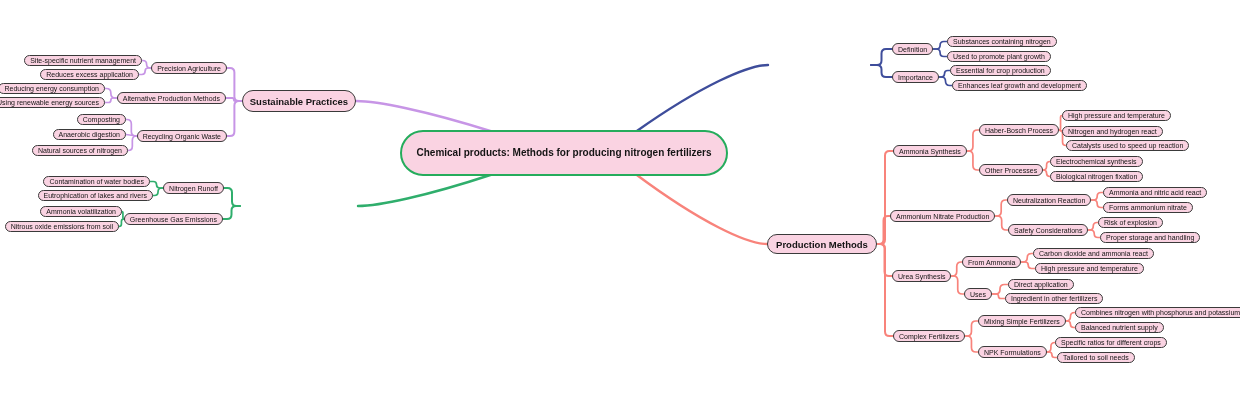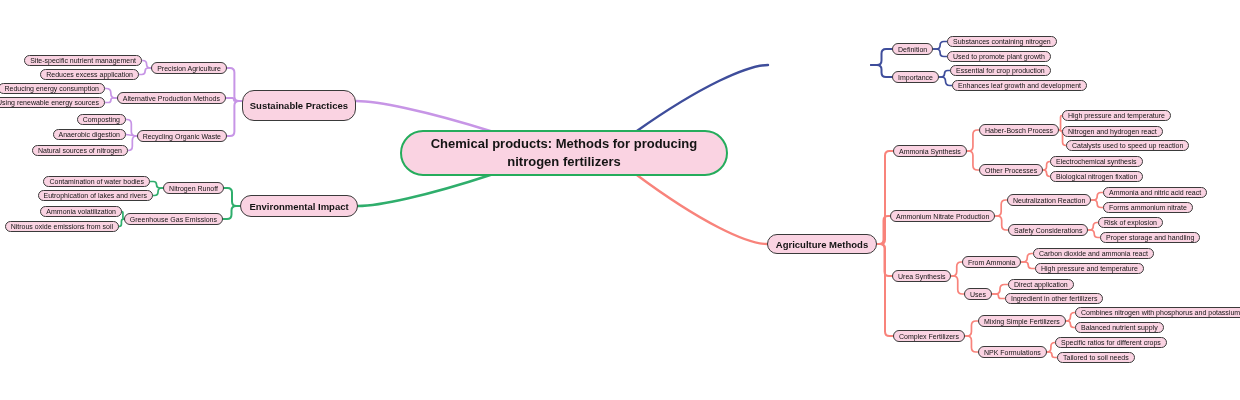--- a/index.html
+++ b/index.html
@@ -9,21 +9,21 @@
   }
   #edges{position:absolute;left:0;top:0;z-index:1;}
   .node{
     position:absolute;z-index:2;box-sizing:border-box;
     display:flex;align-items:center;justify-content:center;
     white-space:nowrap;color:#141414;border-style:solid;
   }
   .small{font-size:7px;padding:0 5px;border-width:1.3px;border-radius:8px;font-weight:normal;}
   .topic{font-size:9.5px;font-weight:bold;padding:0 7px;border-width:1.8px;border-radius:12px;}
   .central{
-    font-size:13px;font-weight:bold;border-width:2.3px;border-radius:23px;
+    font-size:10px;font-weight:bold;border-width:2.3px;border-radius:23px;
     white-space:normal;text-align:center;line-height:1.35;padding:2px 12px;
   }
 </style>
 </head>
 <body>
 
 <div id="canvas">
   <svg id="edges" width="1240" height="400" viewBox="0 0 1240 400">
       <path d="M 636.16 131.5 C 702.0799999999999 84.95, 748.2239999999999 65, 768 65" fill="none" stroke="#3E4D9B" stroke-width="2.4" stroke-linecap="round"></path>
       <path d="M 871 65 L 877 65 Q 881.5 65 881.5 60.5 L 881.5 53.5 Q 881.5 49 886 49 L 892 49" fill="none" stroke="#3E4D9B" stroke-width="2" stroke-linecap="round"></path>
@@ -81,21 +81,21 @@
       <path d="M 123.84375 219 L 123.84375 219 Q 122.921875 219 122.921875 218.078125 L 122.921875 212.421875 Q 122.921875 211.5 122 211.5 L 122 211.5" fill="none" stroke="#2FAE6C" stroke-width="1.7" stroke-linecap="round"></path>
       <path d="M 123.84375 219 L 123.84375 219 Q 121.421875 219 121.421875 221.421875 L 121.421875 224.078125 Q 121.421875 226.5 119 226.5 L 119 226.5" fill="none" stroke="#2FAE6C" stroke-width="1.7" stroke-linecap="round"></path>
     </svg>
 <div class="node central" style="top: 130px; height: 46px; left: 400px; width: 328px; background: rgb(250, 211, 226); border-color: rgb(37, 172, 92); color: rgb(20, 20, 20);">Chemical products: Methods for producing nitrogen fertilizers</div>
     <div class="node small" style="top: 43px; height: 12px; left: 892px; background: rgb(250, 211, 226); border-color: rgb(58, 58, 58); color: rgb(20, 20, 20);">Definition</div>
     <div class="node small" style="top: 36px; height: 11px; left: 947px; background: rgb(250, 211, 226); border-color: rgb(58, 58, 58); color: rgb(20, 20, 20);">Substances containing nitrogen</div>
     <div class="node small" style="top: 51px; height: 11px; left: 947px; background: rgb(250, 211, 226); border-color: rgb(58, 58, 58); color: rgb(20, 20, 20);">Used to promote plant growth</div>
     <div class="node small" style="top: 71px; height: 12px; left: 892px; background: rgb(250, 211, 226); border-color: rgb(58, 58, 58); color: rgb(20, 20, 20);">Importance</div>
     <div class="node small" style="top: 65px; height: 11px; left: 950px; background: rgb(250, 211, 226); border-color: rgb(58, 58, 58); color: rgb(20, 20, 20);">Essential for crop production</div>
     <div class="node small" style="top: 80px; height: 11px; left: 952px; background: rgb(250, 211, 226); border-color: rgb(58, 58, 58); color: rgb(20, 20, 20);">Enhances leaf growth and development</div>
-    <div class="node topic" style="top: 234px; height: 20px; left: 767px; min-width: 110px; background: rgb(250, 211, 226); border-color: rgb(58, 58, 58); color: rgb(20, 20, 20);">Agriculture Methods</div>
+    <div class="node topic" style="top: 234px; height: 20px; left: 767px; min-width: 110px; background: rgb(250, 211, 226); border-color: rgb(58, 58, 58); color: rgb(20, 20, 20);">Production Methods</div>
     <div class="node small" style="top: 145px; height: 12px; left: 893px; background: rgb(250, 211, 226); border-color: rgb(58, 58, 58); color: rgb(20, 20, 20);">Ammonia Synthesis</div>
     <div class="node small" style="top: 124px; height: 12px; left: 979px; background: rgb(250, 211, 226); border-color: rgb(58, 58, 58); color: rgb(20, 20, 20);">Haber-Bosch Process</div>
     <div class="node small" style="top: 110px; height: 11px; left: 1062px; background: rgb(250, 211, 226); border-color: rgb(58, 58, 58); color: rgb(20, 20, 20);">High pressure and temperature</div>
     <div class="node small" style="top: 126px; height: 11px; left: 1062px; background: rgb(250, 211, 226); border-color: rgb(58, 58, 58); color: rgb(20, 20, 20);">Nitrogen and hydrogen react</div>
     <div class="node small" style="top: 140px; height: 11px; left: 1066px; background: rgb(250, 211, 226); border-color: rgb(58, 58, 58); color: rgb(20, 20, 20);">Catalysts used to speed up reaction</div>
     <div class="node small" style="top: 164px; height: 12px; left: 979px; background: rgb(250, 211, 226); border-color: rgb(58, 58, 58); color: rgb(20, 20, 20);">Other Processes</div>
     <div class="node small" style="top: 156px; height: 11px; left: 1050px; background: rgb(250, 211, 226); border-color: rgb(58, 58, 58); color: rgb(20, 20, 20);">Electrochemical synthesis</div>
     <div class="node small" style="top: 171px; height: 11px; left: 1050px; background: rgb(250, 211, 226); border-color: rgb(58, 58, 58); color: rgb(20, 20, 20);">Biological nitrogen fixation</div>
     <div class="node small" style="top: 210px; height: 12px; left: 890px; background: rgb(250, 211, 226); border-color: rgb(58, 58, 58); color: rgb(20, 20, 20);">Ammonium Nitrate Production</div>
     <div class="node small" style="top: 194px; height: 12px; left: 1007px; background: rgb(250, 211, 226); border-color: rgb(58, 58, 58); color: rgb(20, 20, 20);">Neutralization Reaction</div>
@@ -111,31 +111,30 @@
     <div class="node small" style="top: 288px; height: 12px; left: 964px; background: rgb(250, 211, 226); border-color: rgb(58, 58, 58); color: rgb(20, 20, 20);">Uses</div>
     <div class="node small" style="top: 279px; height: 11px; left: 1008px; background: rgb(250, 211, 226); border-color: rgb(58, 58, 58); color: rgb(20, 20, 20);">Direct application</div>
     <div class="node small" style="top: 293px; height: 11px; left: 1005px; background: rgb(250, 211, 226); border-color: rgb(58, 58, 58); color: rgb(20, 20, 20);">Ingredient in other fertilizers</div>
     <div class="node small" style="top: 330px; height: 12px; left: 893px; background: rgb(250, 211, 226); border-color: rgb(58, 58, 58); color: rgb(20, 20, 20);">Complex Fertilizers</div>
     <div class="node small" style="top: 315px; height: 12px; left: 978px; background: rgb(250, 211, 226); border-color: rgb(58, 58, 58); color: rgb(20, 20, 20);">Mixing Simple Fertilizers</div>
     <div class="node small" style="top: 307px; height: 11px; left: 1075px; background: rgb(250, 211, 226); border-color: rgb(58, 58, 58); color: rgb(20, 20, 20);">Combines nitrogen with phosphorus and potassium</div>
     <div class="node small" style="top: 322px; height: 11px; left: 1075px; background: rgb(250, 211, 226); border-color: rgb(58, 58, 58); color: rgb(20, 20, 20);">Balanced nutrient supply</div>
     <div class="node small" style="top: 346px; height: 12px; left: 978px; background: rgb(250, 211, 226); border-color: rgb(58, 58, 58); color: rgb(20, 20, 20);">NPK Formulations</div>
     <div class="node small" style="top: 337px; height: 11px; left: 1055px; background: rgb(250, 211, 226); border-color: rgb(58, 58, 58); color: rgb(20, 20, 20);">Specific ratios for different crops</div>
     <div class="node small" style="top: 352px; height: 11px; left: 1057px; background: rgb(250, 211, 226); border-color: rgb(58, 58, 58); color: rgb(20, 20, 20);">Tailored to soil needs</div>
-    <div class="node topic" style="top: 90px; height: 31px; right: 884px; min-width: 114px; background: rgb(250, 211, 226); border-color: rgb(58, 58, 58); color: rgb(20, 20, 20);">Sustainable Practices</div>
+    <div class="node topic" style="top: 90px; height: 22px; right: 884px; min-width: 114px; background: rgb(250, 211, 226); border-color: rgb(58, 58, 58); color: rgb(20, 20, 20);">Sustainable Practices</div>
     <div class="node small" style="top: 62px; height: 12px; right: 1013px; background: rgb(250, 211, 226); border-color: rgb(58, 58, 58); color: rgb(20, 20, 20);">Precision Agriculture</div>
     <div class="node small" style="top: 55px; height: 11px; right: 1098px; background: rgb(250, 211, 226); border-color: rgb(58, 58, 58); color: rgb(20, 20, 20);">Site-specific nutrient management</div>
     <div class="node small" style="top: 69px; height: 11px; right: 1101px; background: rgb(250, 211, 226); border-color: rgb(58, 58, 58); color: rgb(20, 20, 20);">Reduces excess application</div>
     <div class="node small" style="top: 92px; height: 12px; right: 1014px; background: rgb(250, 211, 226); border-color: rgb(58, 58, 58); color: rgb(20, 20, 20);">Alternative Production Methods</div>
     <div class="node small" style="top: 83px; height: 11px; right: 1135px; background: rgb(250, 211, 226); border-color: rgb(58, 58, 58); color: rgb(20, 20, 20);">Reducing energy consumption</div>
     <div class="node small" style="top: 97px; height: 11px; right: 1135px; background: rgb(250, 211, 226); border-color: rgb(58, 58, 58); color: rgb(20, 20, 20);">Using renewable energy sources</div>
     <div class="node small" style="top: 130px; height: 12px; right: 1013px; background: rgb(250, 211, 226); border-color: rgb(58, 58, 58); color: rgb(20, 20, 20);">Recycling Organic Waste</div>
     <div class="node small" style="top: 114px; height: 11px; right: 1114px; background: rgb(250, 211, 226); border-color: rgb(58, 58, 58); color: rgb(20, 20, 20);">Composting</div>
     <div class="node small" style="top: 129px; height: 11px; right: 1114px; background: rgb(250, 211, 226); border-color: rgb(58, 58, 58); color: rgb(20, 20, 20);">Anaerobic digestion</div>
     <div class="node small" style="top: 145px; height: 11px; right: 1112px; background: rgb(250, 211, 226); border-color: rgb(58, 58, 58); color: rgb(20, 20, 20);">Natural sources of nitrogen</div>
-    <div class="node topic" style="top: 195px; height: 22px; right: 882px; min-width: 118px; background: rgb(250, 211, 226); border-color: rgb(58, 58, 58); color: rgb(20, 20, 20);">Environmental Impact</div>
     <div class="node small" style="top: 182px; height: 12px; right: 1016px; background: rgb(250, 211, 226); border-color: rgb(58, 58, 58); color: rgb(20, 20, 20);">Nitrogen Runoff</div>
     <div class="node small" style="top: 176px; height: 11px; right: 1090px; background: rgb(250, 211, 226); border-color: rgb(58, 58, 58); color: rgb(20, 20, 20);">Contamination of water bodies</div>
     <div class="node small" style="top: 190px; height: 11px; right: 1087px; background: rgb(250, 211, 226); border-color: rgb(58, 58, 58); color: rgb(20, 20, 20);">Eutrophication of lakes and rivers</div>
     <div class="node small" style="top: 213px; height: 12px; right: 1017px; background: rgb(250, 211, 226); border-color: rgb(58, 58, 58); color: rgb(20, 20, 20);">Greenhouse Gas Emissions</div>
     <div class="node small" style="top: 206px; height: 11px; right: 1118px; background: rgb(250, 211, 226); border-color: rgb(58, 58, 58); color: rgb(20, 20, 20);">Ammonia volatilization</div>
     <div class="node small" style="top: 221px; height: 11px; right: 1121px; background: rgb(250, 211, 226); border-color: rgb(58, 58, 58); color: rgb(20, 20, 20);">Nitrous oxide emissions from soil</div>
   </div>
 
 </body></html>

